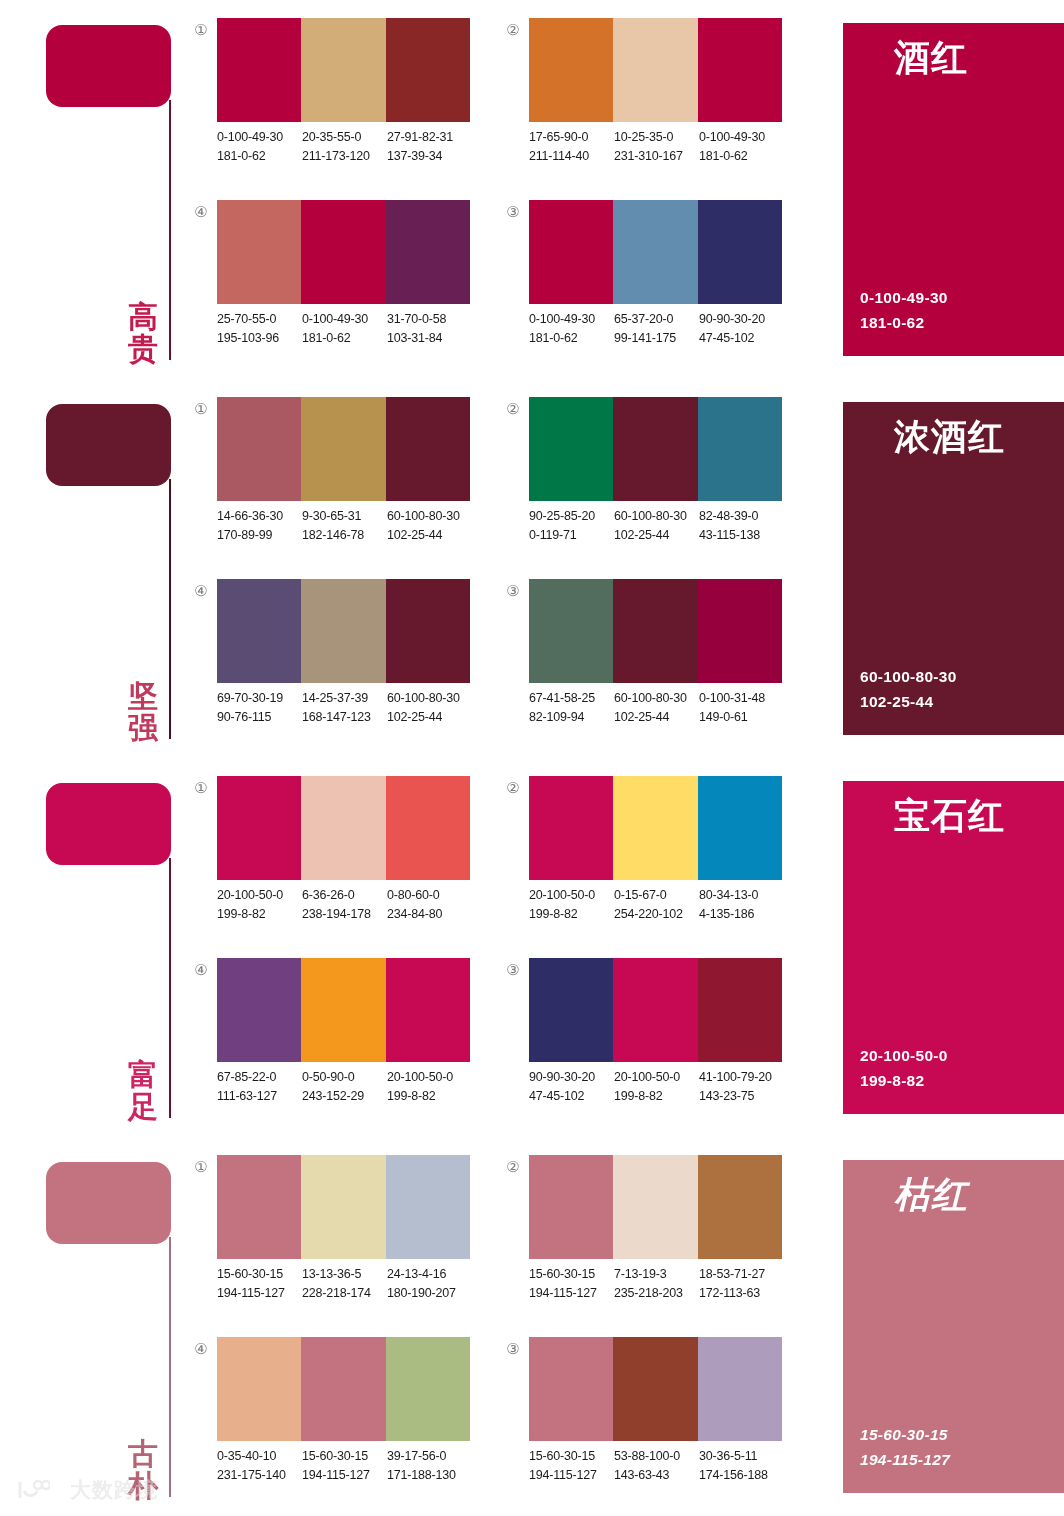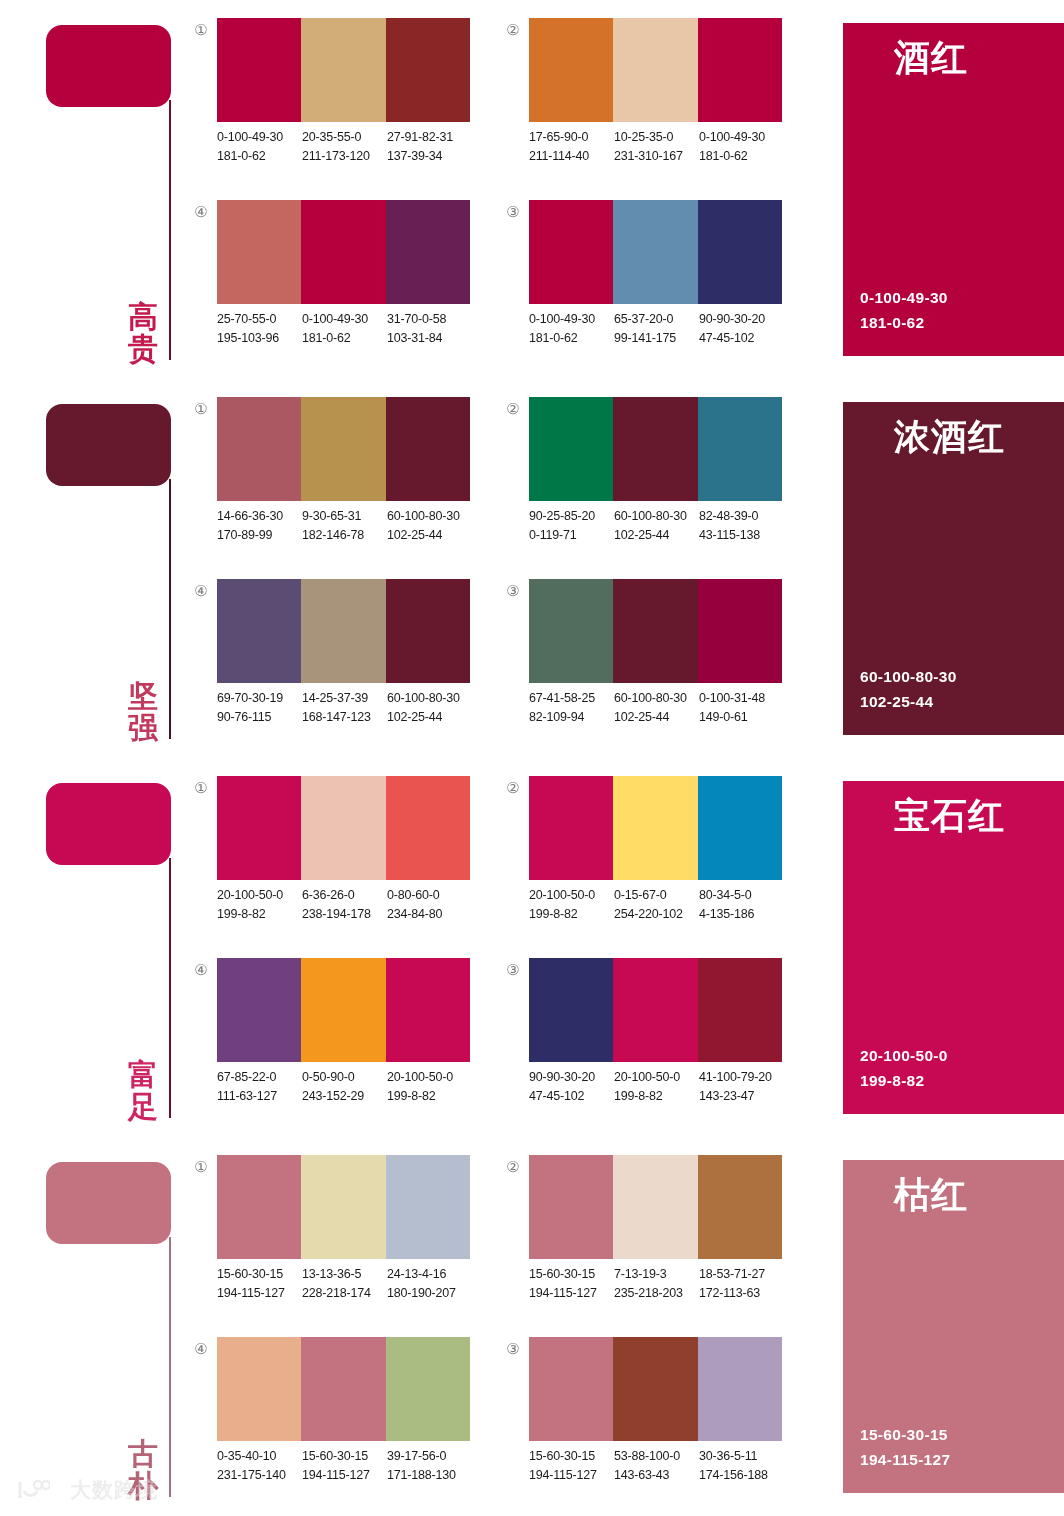--- a/index.html
+++ b/index.html
@@ -428,21 +428,21 @@
           <div class="caption-row">
             <div class="caption">
               <span class="cmyk">20-100-50-0</span>
               <span class="rgb">199-8-82</span>
             </div>
             <div class="caption">
               <span class="cmyk">0-15-67-0</span>
               <span class="rgb">254-220-102</span>
             </div>
             <div class="caption">
-              <span class="cmyk">80-34-5-0</span>
+              <span class="cmyk">80-34-13-0</span>
               <span class="rgb">4-135-186</span>
             </div>
           </div>
         </div>
         <div class="group g4">
           <div class="group-num">④</div>
           <div class="swatch-row">
             <div class="swatch" style="background: rgb(111, 63, 127);"></div>
             <div class="swatch" style="background: rgb(243, 152, 29);"></div>
             <div class="swatch" style="background: rgb(199, 8, 82);"></div>
@@ -473,21 +473,21 @@
             <div class="caption">
               <span class="cmyk">90-90-30-20</span>
               <span class="rgb">47-45-102</span>
             </div>
             <div class="caption">
               <span class="cmyk">20-100-50-0</span>
               <span class="rgb">199-8-82</span>
             </div>
             <div class="caption">
               <span class="cmyk">41-100-79-20</span>
-              <span class="rgb">143-23-47</span>
+              <span class="rgb">143-23-75</span>
             </div>
           </div>
         </div>
       </div>
       <div class="name-panel" style="background: rgb(199, 8, 82);">
         <div class="name">宝石红</div>
         <div class="codes">
           <span>20-100-50-0</span>
           <span>199-8-82</span>
         </div>
@@ -585,21 +585,21 @@
               <span class="cmyk">53-88-100-0</span>
               <span class="rgb">143-63-43</span>
             </div>
             <div class="caption">
               <span class="cmyk">30-36-5-11</span>
               <span class="rgb">174-156-188</span>
             </div>
           </div>
         </div>
       </div>
-      <div class="name-panel" style="background: rgb(194, 115, 127);">
+      <div class="name-panel" style="background: rgb(194, 115, 127); font-style: italic;">
         <div class="name">枯红</div>
         <div class="codes">
           <span>15-60-30-15</span>
           <span>194-115-127</span>
         </div>
       </div>
     </div>
     <div class="watermark">
       <span class="wm-logo"><svg width="34" height="22" viewBox="0 0 34 22">
           <path d="M4 3 L4 19" stroke="#dcdcdc" stroke-width="3" fill="none"></path>

